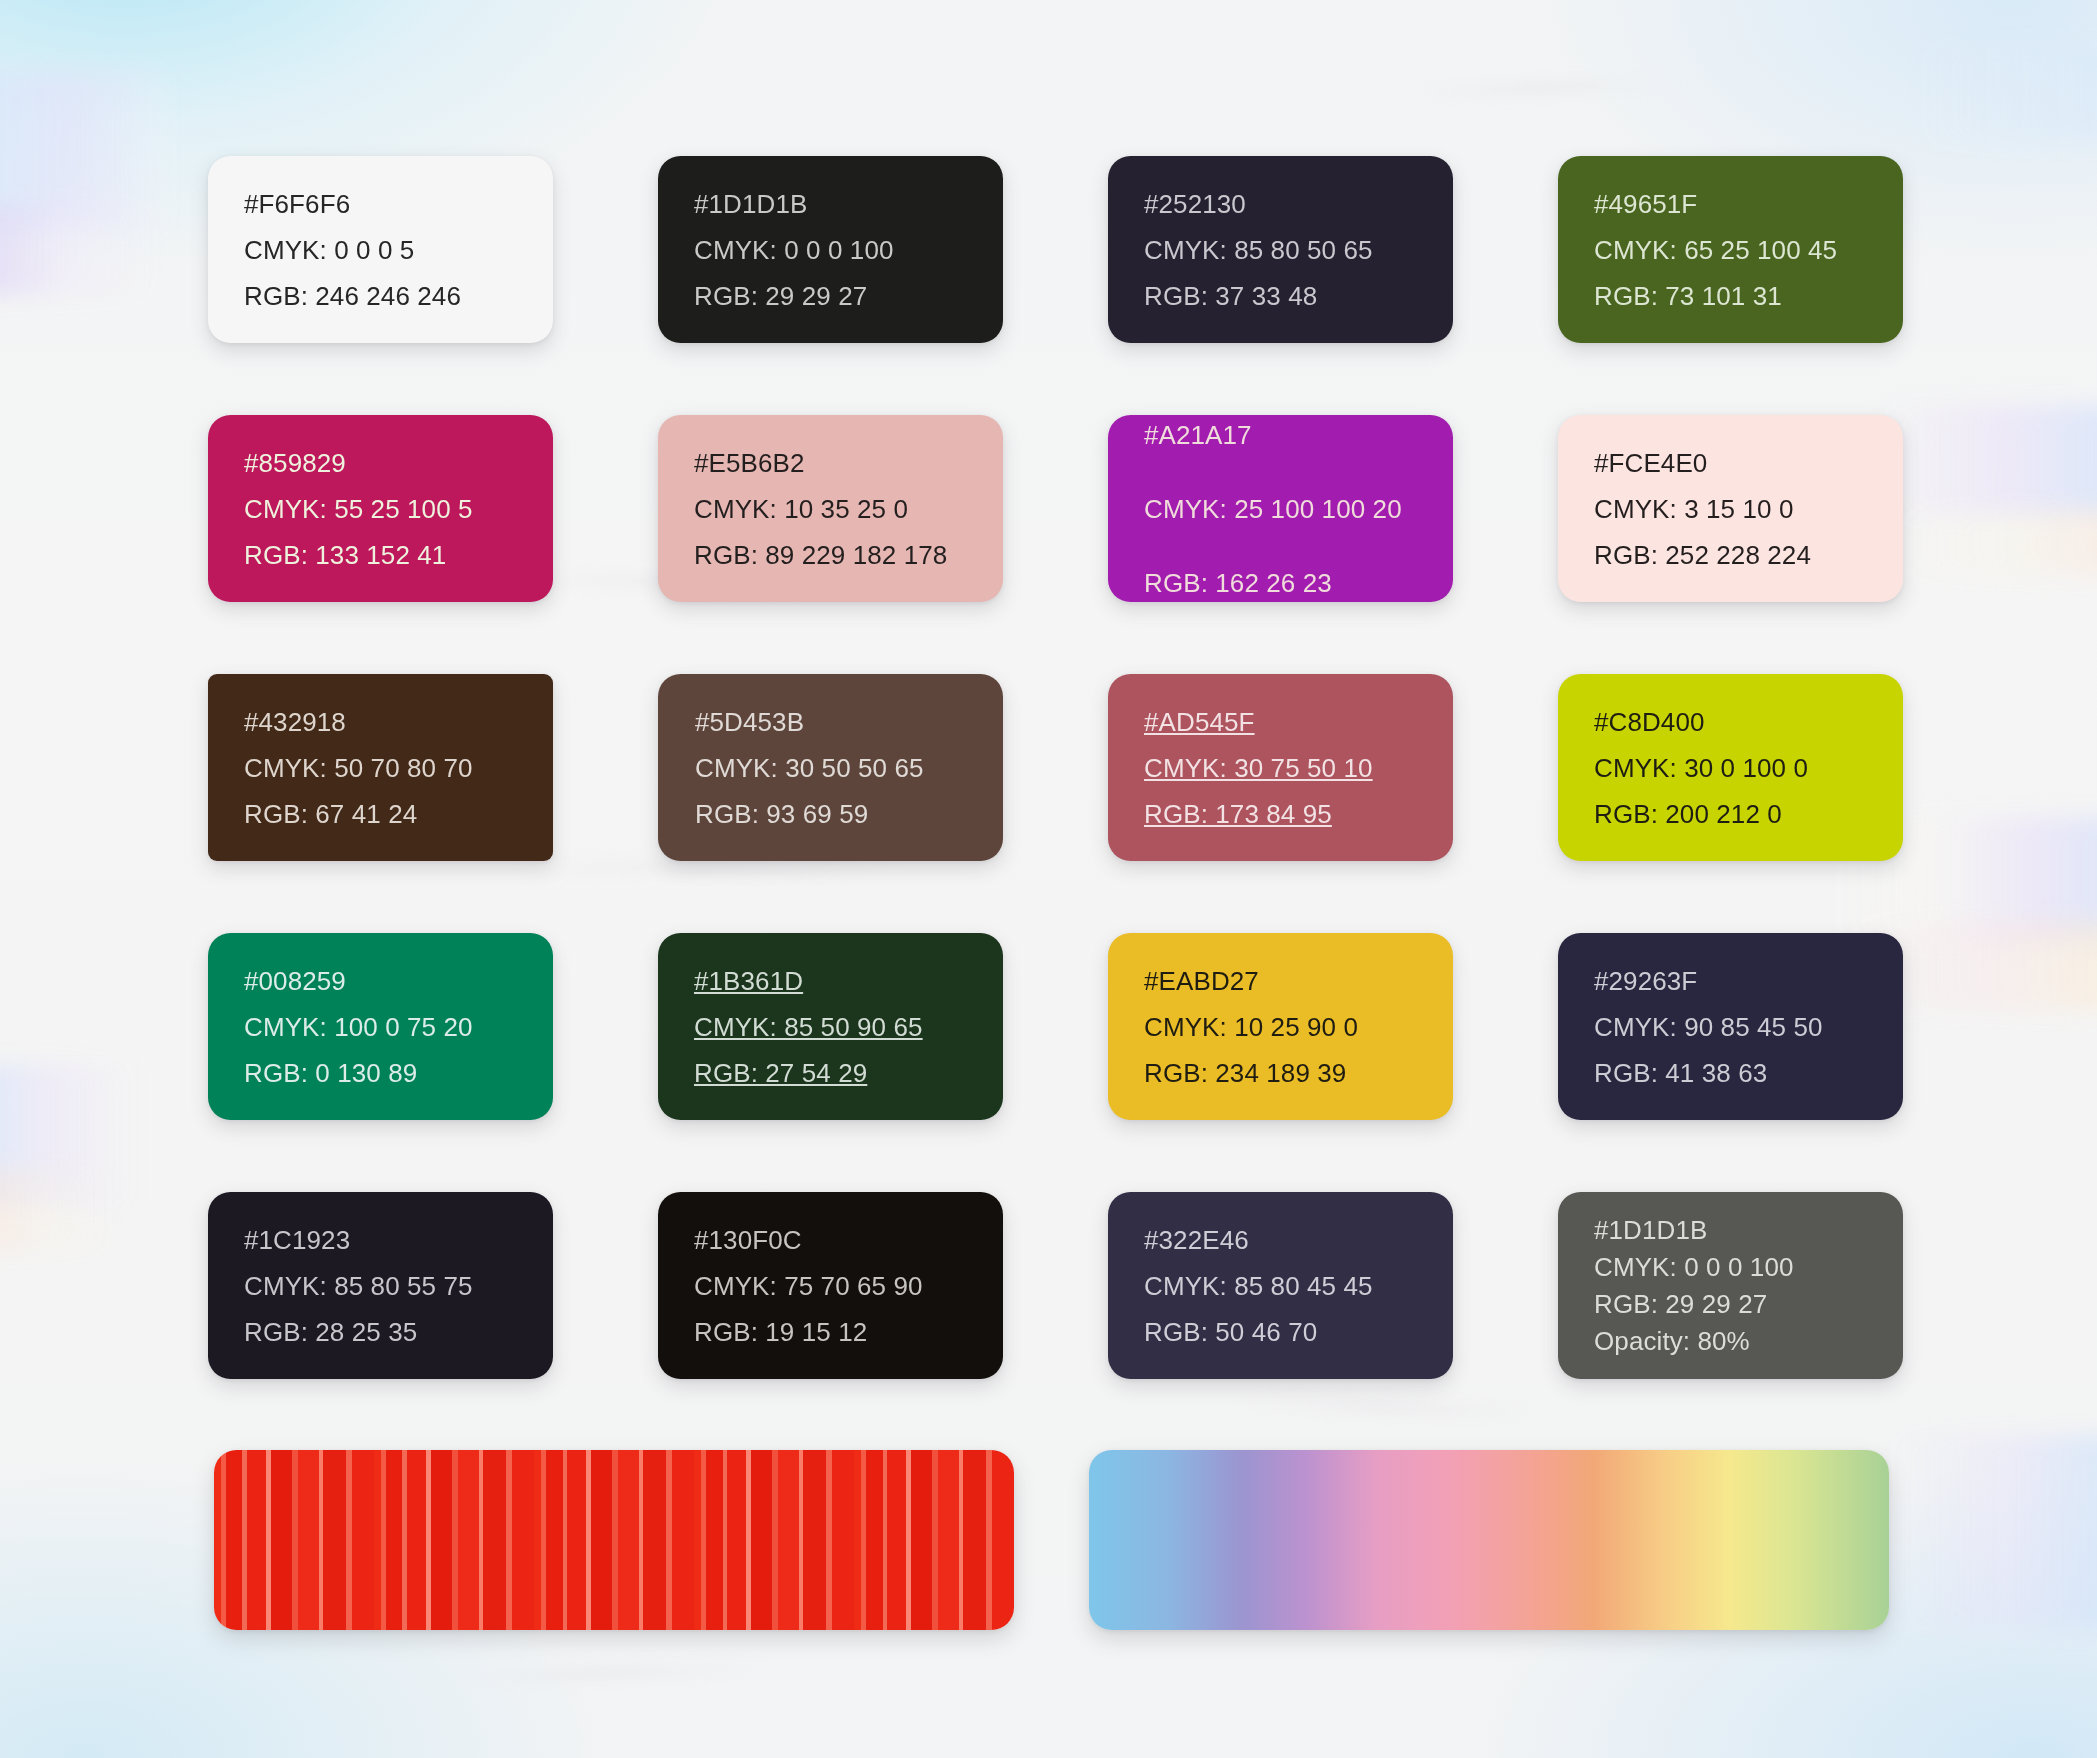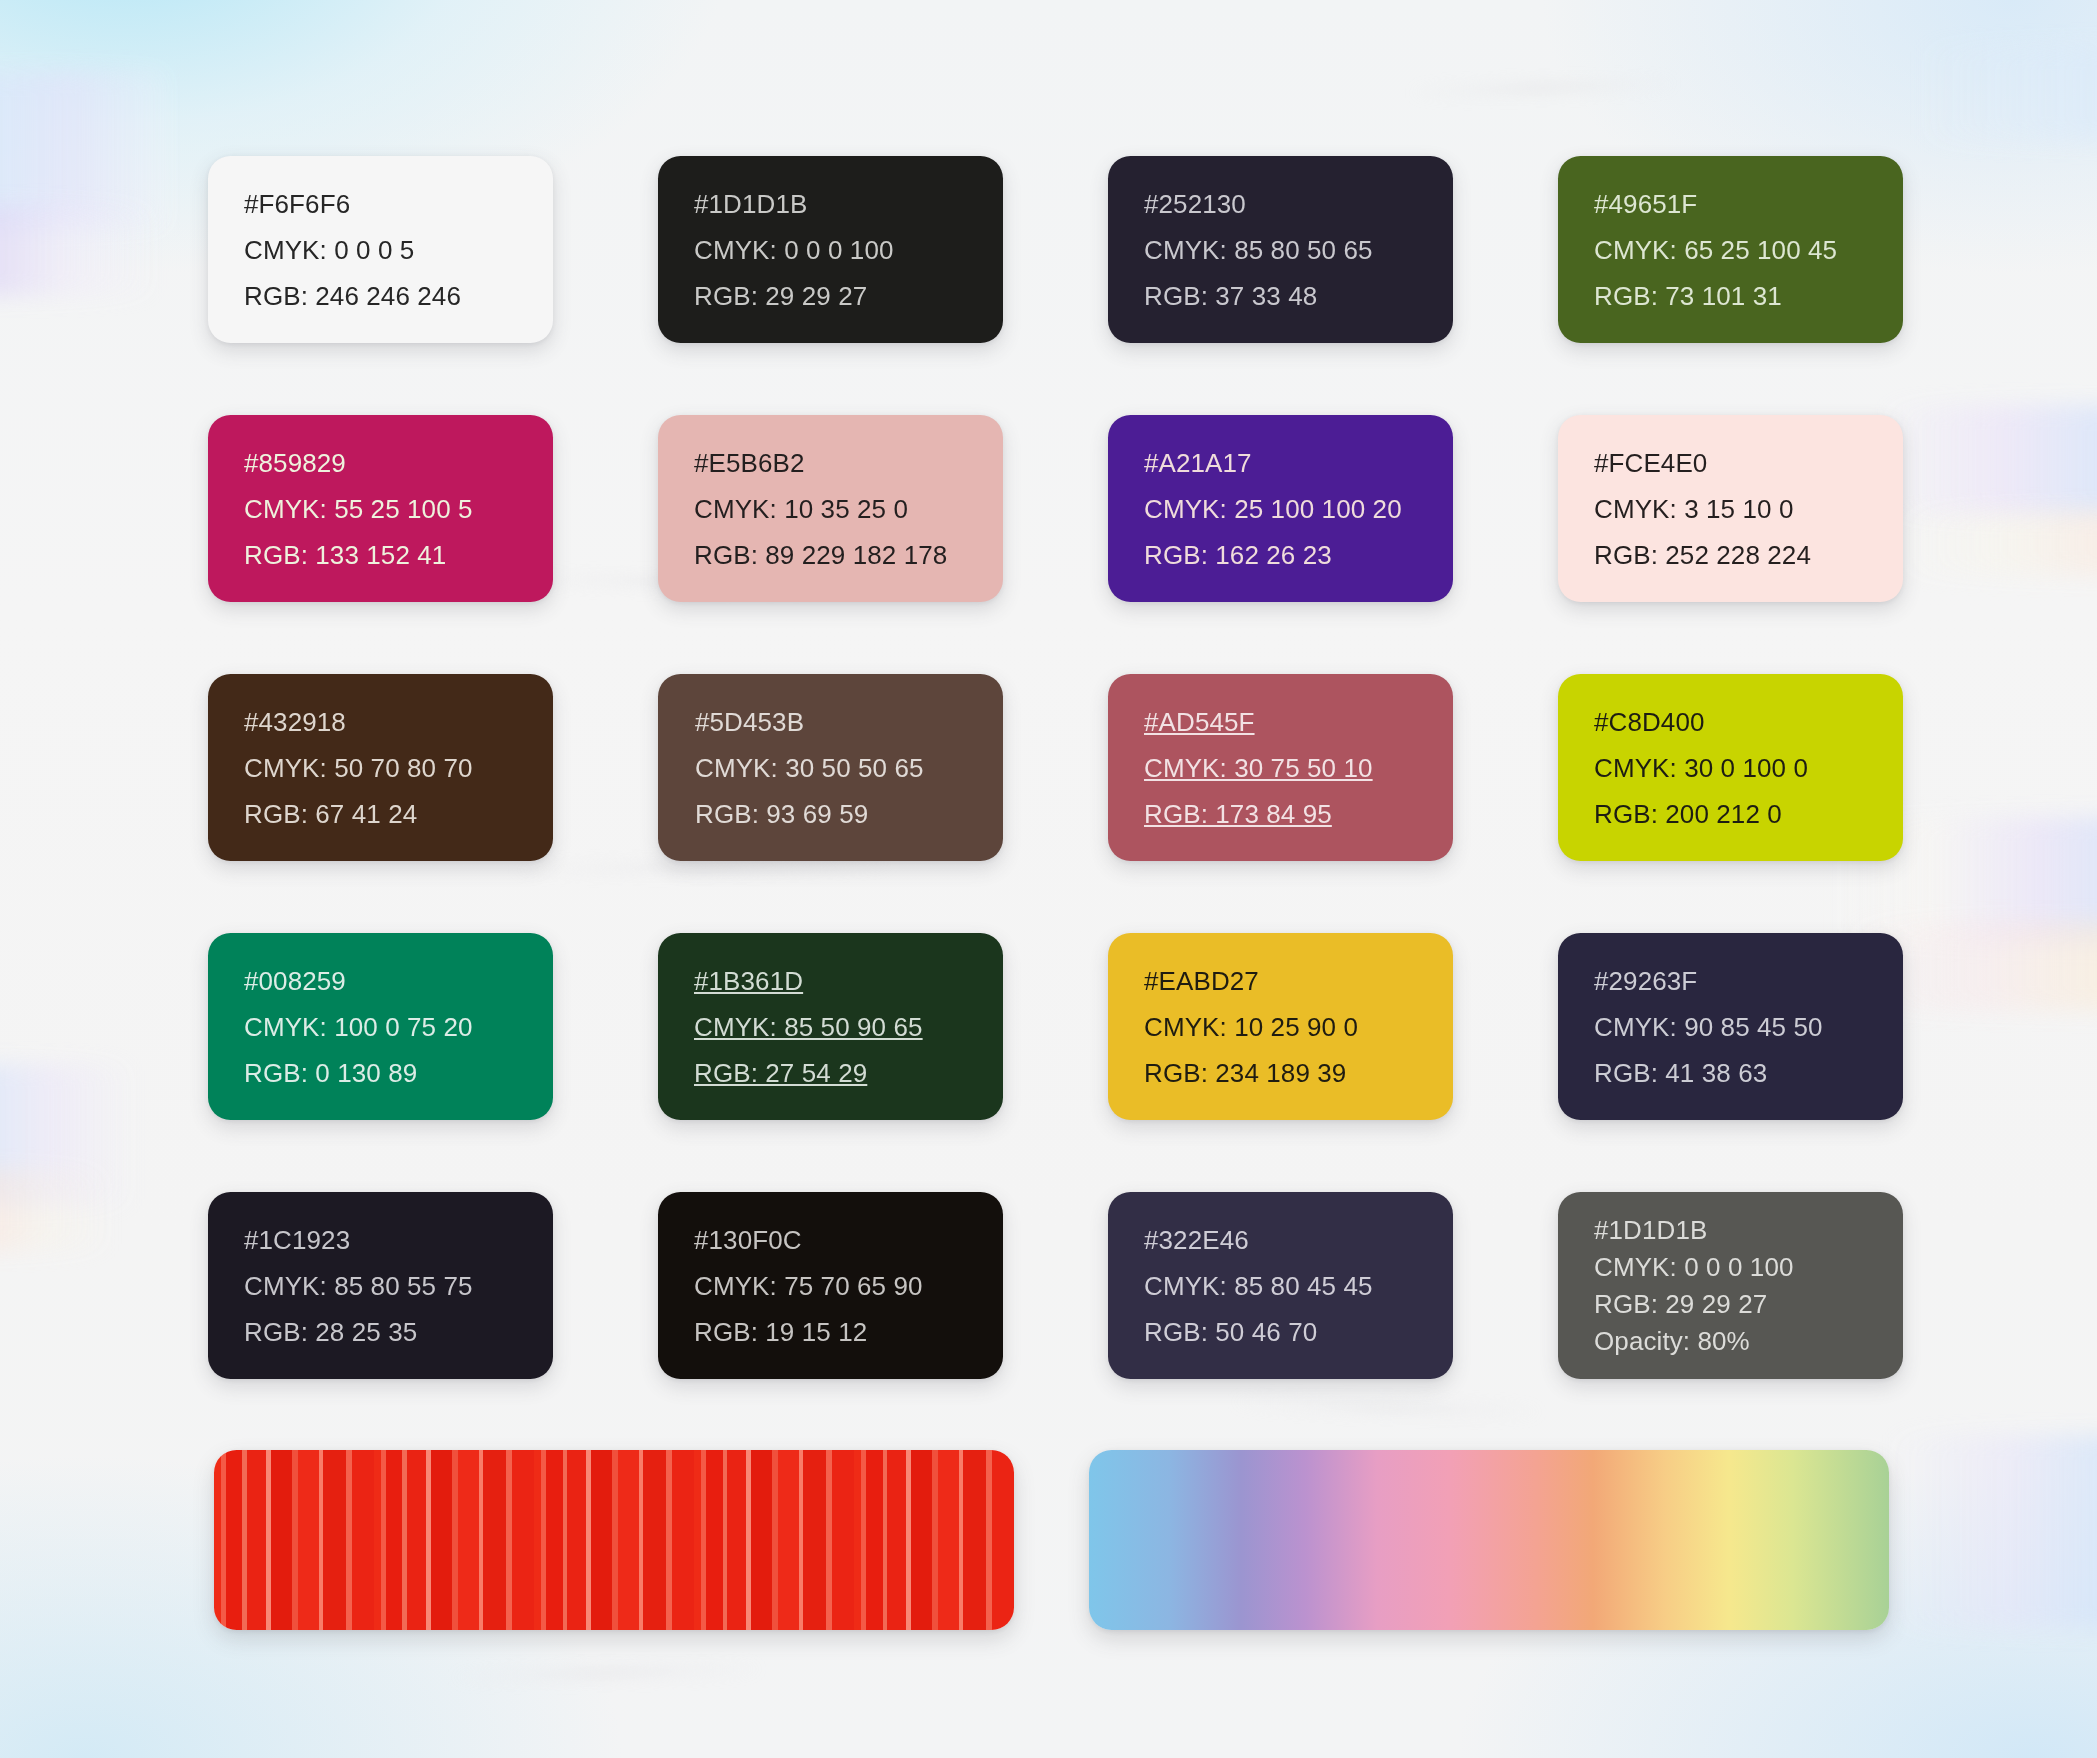--- a/index.html
+++ b/index.html
@@ -210,31 +210,31 @@
     <div class="swatch" style="background: #be185d; color: rgb(238, 242, 221);">
       <div class="line">#859829</div>
       <div class="line">CMYK: 55 25 100 5</div>
       <div class="line">RGB: 133 152 41</div>
     </div>
     <div class="swatch" style="background: rgb(229, 182, 178); color: rgb(35, 31, 31);">
       <div class="line">#E5B6B2</div>
       <div class="line">CMYK: 10 35 25 0</div>
       <div class="line">RGB: 89 229 182 178</div>
     </div>
-    <div class="swatch" style="background: #4c1d95; color: rgb(240, 220, 219);">
+    <div class="swatch" style="background: #a21caf; color: rgb(240, 220, 219); gap: 28px;">
       <div class="line">#A21A17</div>
       <div class="line">CMYK: 25 100 100 20</div>
       <div class="line">RGB: 162 26 23</div>
     </div>
     <div class="swatch" style="background: rgb(252, 228, 224); color: rgb(36, 31, 31);">
       <div class="line">#FCE4E0</div>
       <div class="line">CMYK: 3 15 10 0</div>
       <div class="line">RGB: 252 228 224</div>
     </div>
-    <div class="swatch" style="background: rgb(67, 41, 24); color: rgb(222, 214, 206);">
+    <div class="swatch" style="background: rgb(67, 41, 24); color: rgb(222, 214, 206); border-radius: 9px;">
       <div class="line">#432918</div>
       <div class="line">CMYK: 50 70 80 70</div>
       <div class="line">RGB: 67 41 24</div>
     </div>
     <div class="swatch" style="background: rgb(93, 69, 59); color: rgb(224, 218, 214); padding-left: 37px;">
       <div class="line">#5D453B</div>
       <div class="line">CMYK: 30 50 50 65</div>
       <div class="line">RGB: 93 69 59</div>
     </div>
     <div class="swatch" style="background: rgb(173, 84, 95); color: rgb(242, 226, 228); text-decoration: underline;">

